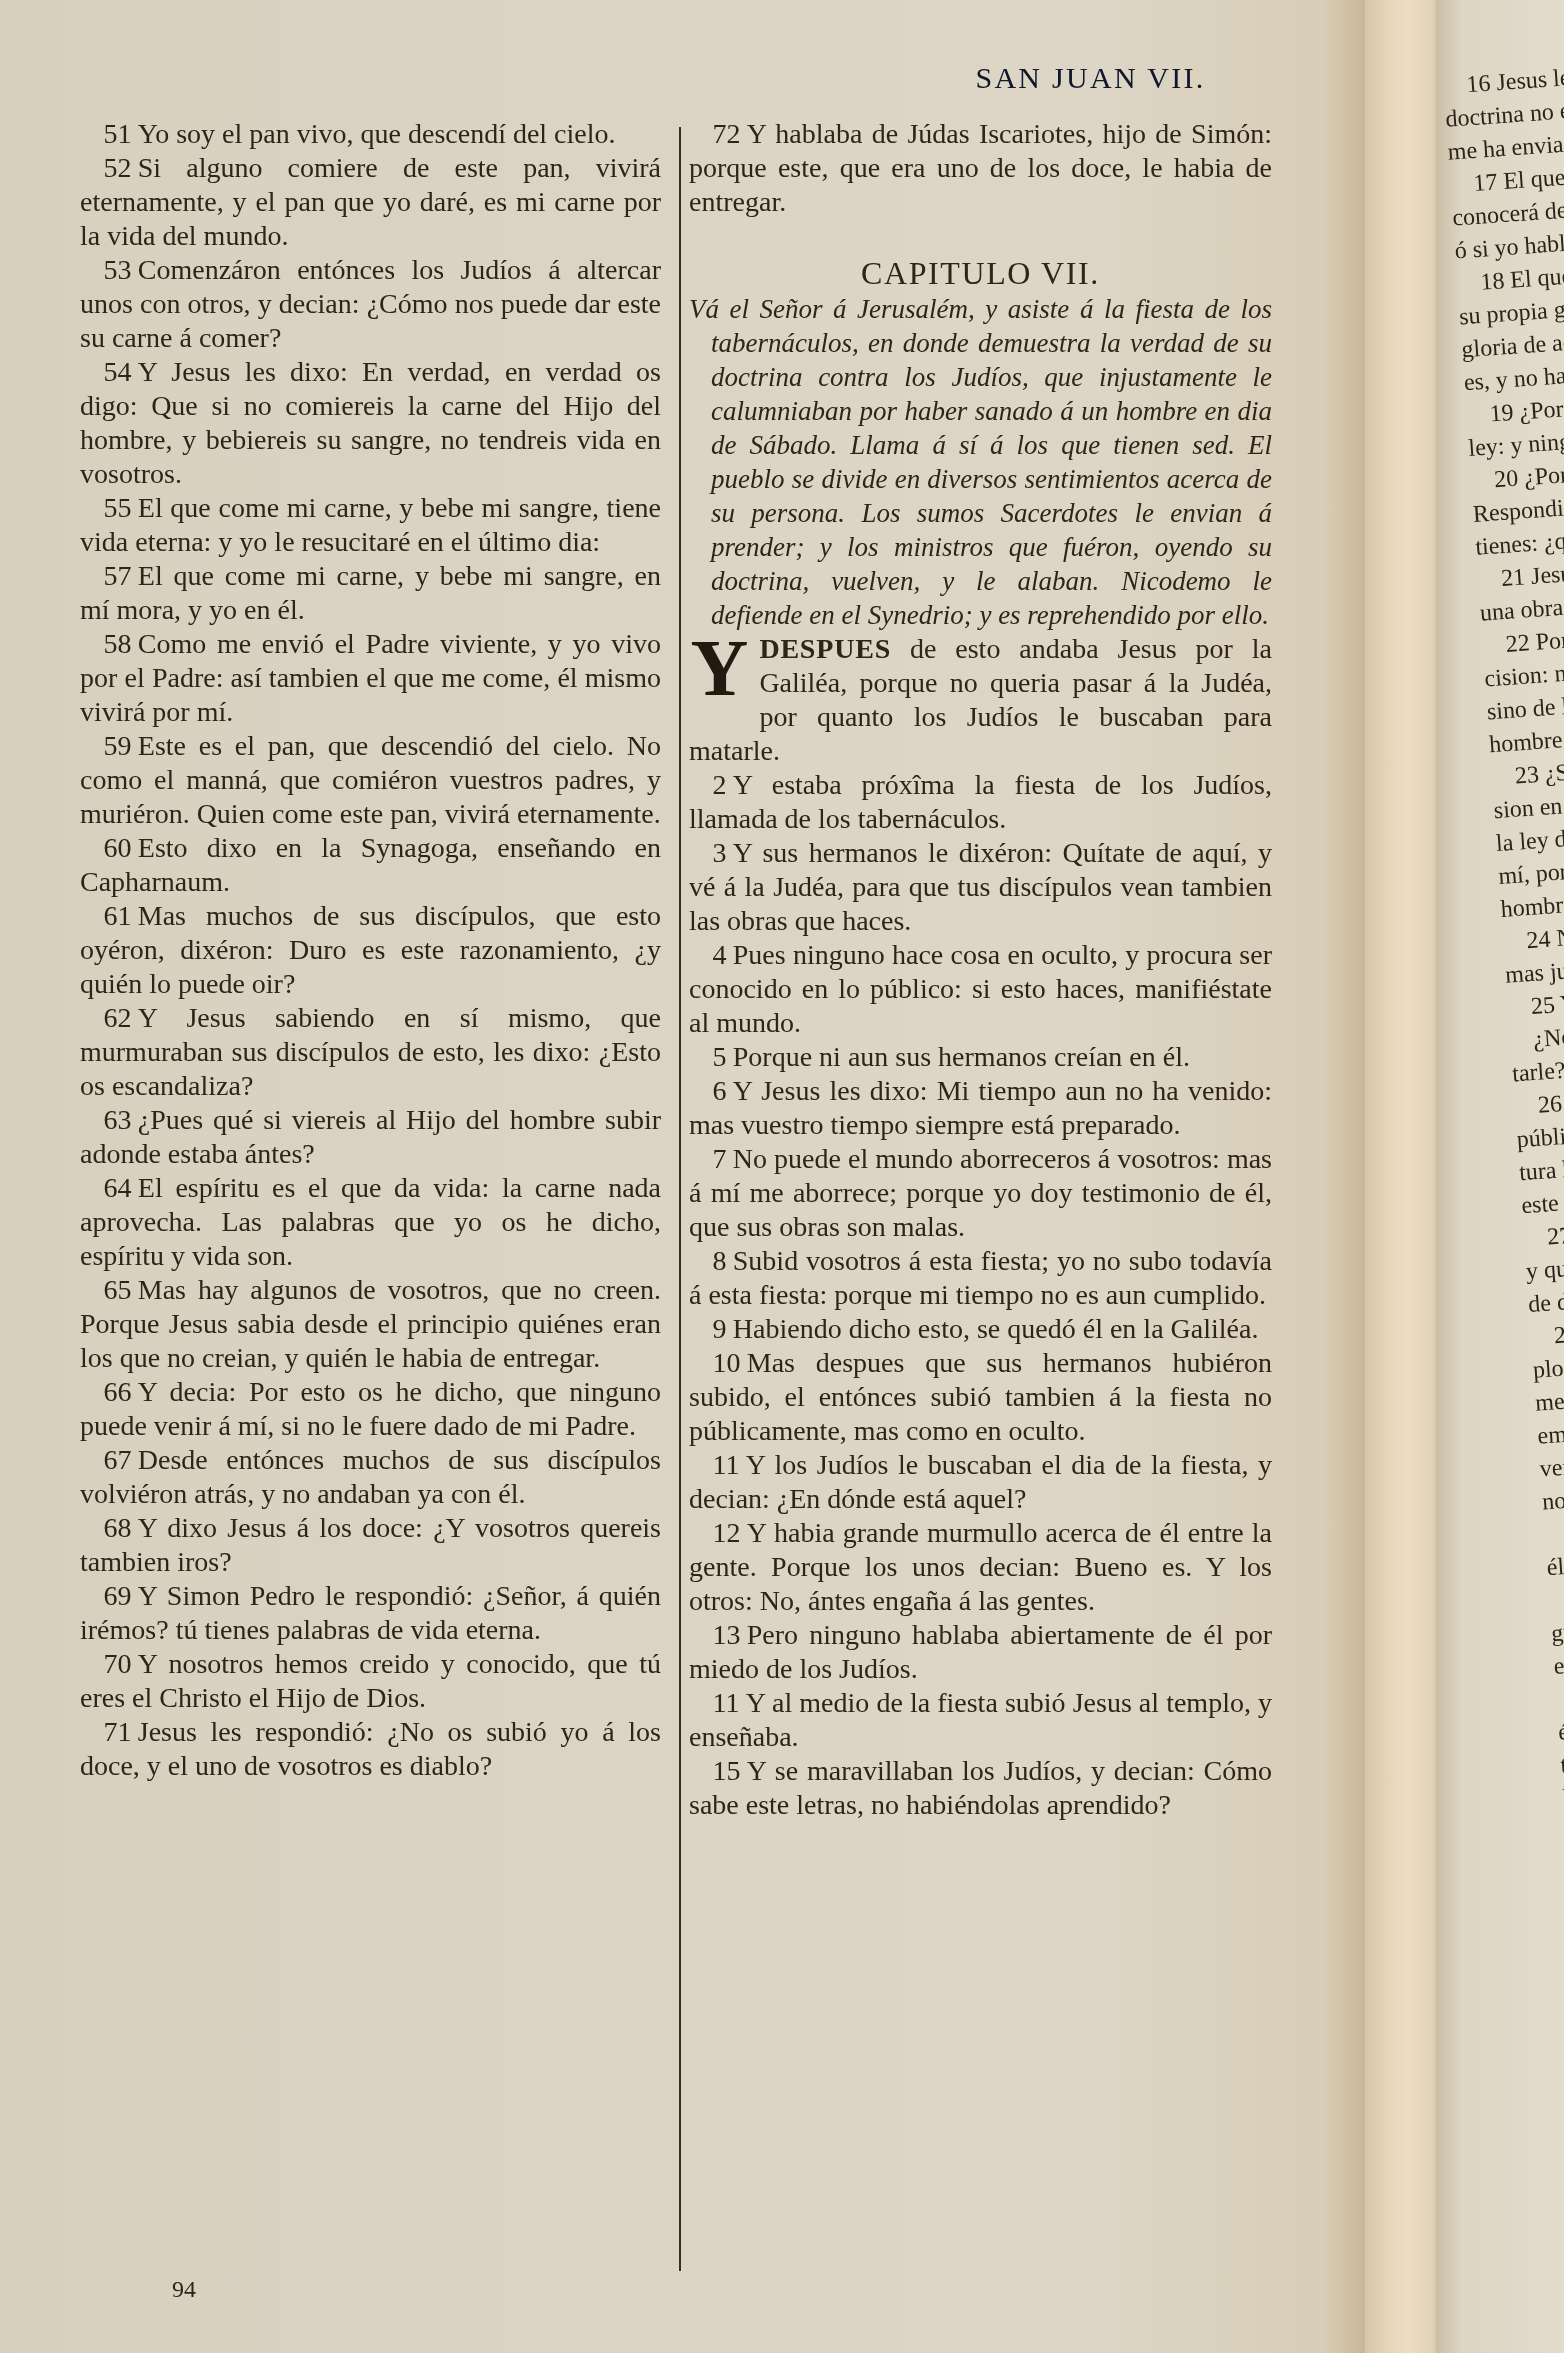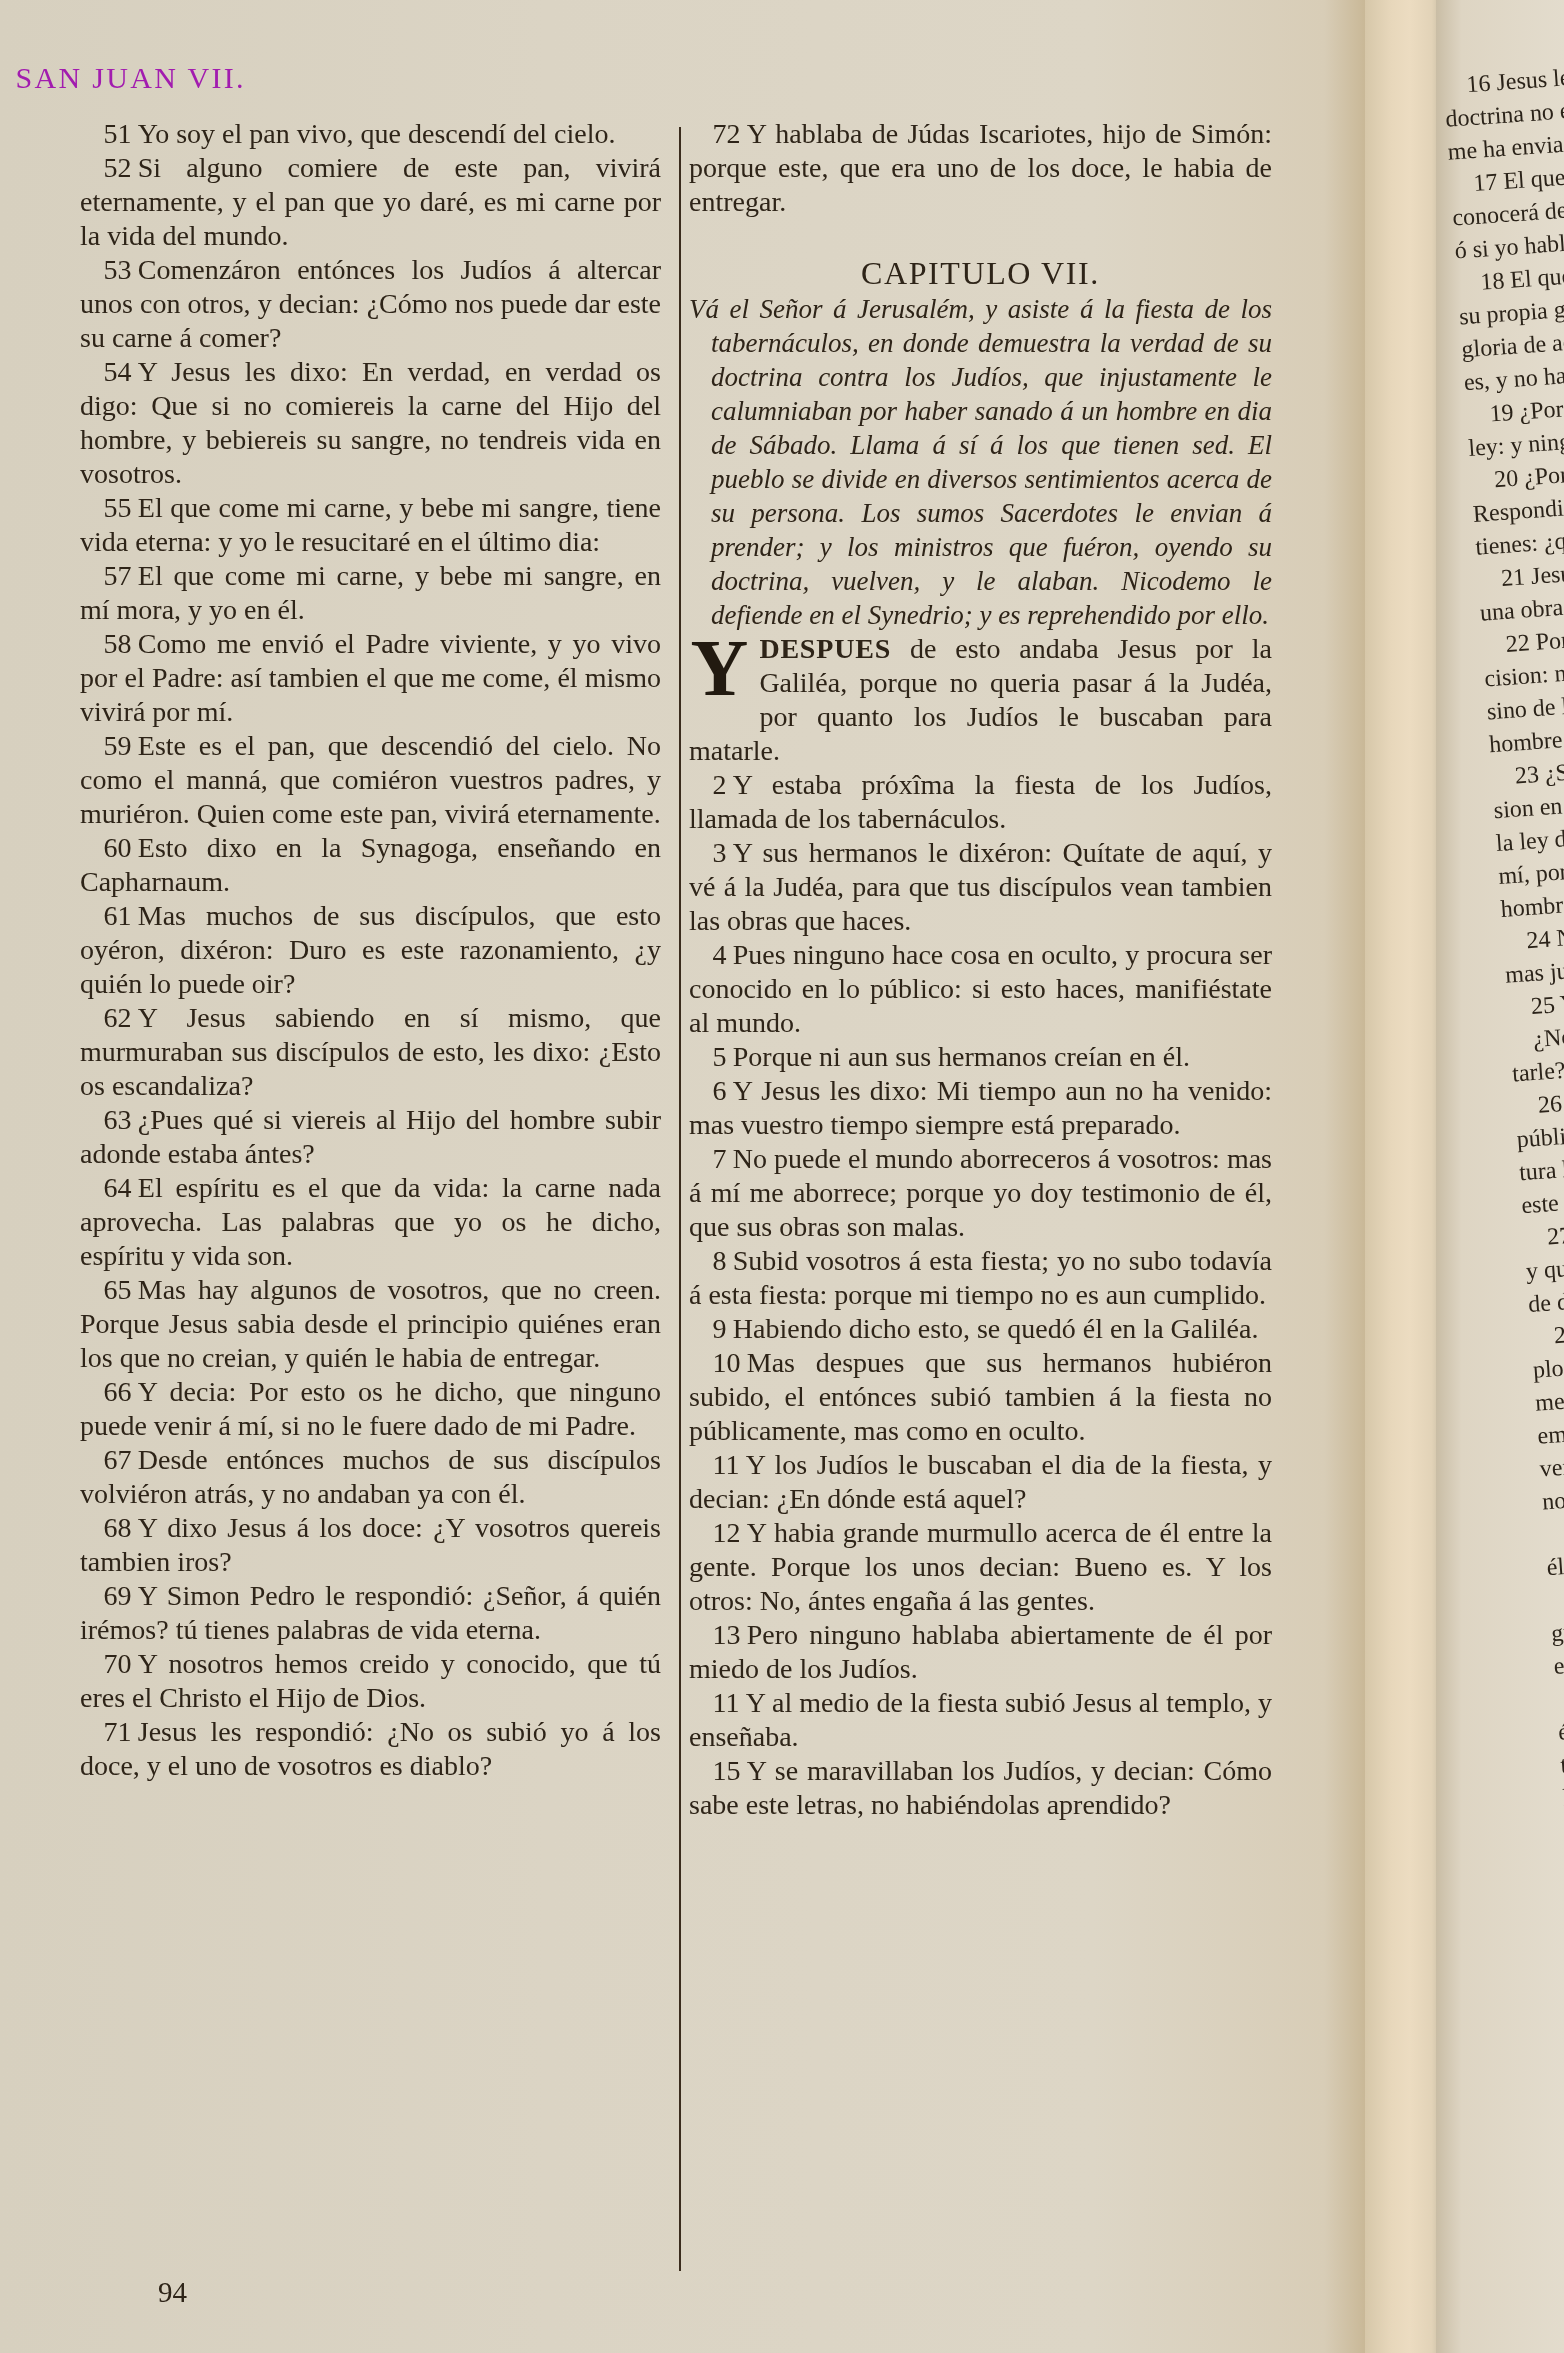--- a/index.html
+++ b/index.html
@@ -16,22 +16,22 @@
   .gutter {
     position: absolute; left: 1365px; top: 0; width: 74px; height: 2354px;
     background: linear-gradient(90deg, #d6c7a9 0%, #e7d7bb 35%, #ecdcc1 60%, #e2d3b8 90%, #d1c4aa 100%);
   }
   .next-page {
     position: absolute; left: 1436px; top: 0; width: 129px; height: 2354px;
     background: linear-gradient(90deg, #c9bda5 0%, #ded5c3 20%, #e3dccd 100%);
     overflow: hidden;
   }
   .running-head {
-    position: absolute; left: 0; width: 1484px; top: 61px; text-align: left;
-    font-size: 30px; letter-spacing: 2.3px; color: #a21caf;
+    position: absolute; left: 0; width: 1190px; top: 61px; text-align: right;
+    font-size: 30px; letter-spacing: 2.3px; color: #0f172a;
   }
   .running-head span { position: relative; left: 15.6px; }
   .col {
     position: absolute; top: 117px; font-size: 28px; line-height: 34px;
     text-align: justify;
   }
   .col-left { left: 80px; width: 581px; }
   .col-right { left: 689px; width: 583px; }
   .divider {
     position: absolute; left: 679px; top: 127px; width: 2.3px; height: 2144px;
@@ -47,21 +47,21 @@
     font-style: italic; font-size: 27px; line-height: 34px;
     text-indent: -22px; padding-left: 22px; margin: 0;
   }
   .dropcap-para { margin: 0; }
   .dropcap {
     float: left; font-size: 80px; line-height: 64px; font-weight: bold;
     margin: 4.7px 11px 0 1.6px; color: #221a10;
   }
   .smallcaps { letter-spacing: 0.8px; font-weight: bold; }
   .page-number {
-    position: absolute; left: 158px; top: 2276px; font-size: 29px;
+    position: absolute; left: 172px; top: 2276px; font-size: 24px;
   }
   .next-text {
     position: absolute; left: 1442px; top: 70px; width: 235px;
     font-size: 24px; line-height: 33px;
     transform: rotate(-4deg); transform-origin: left top;
     color: #2b2319; white-space: nowrap;
   }
   .next-text div { margin: 0; }
 </style>
 </head>

